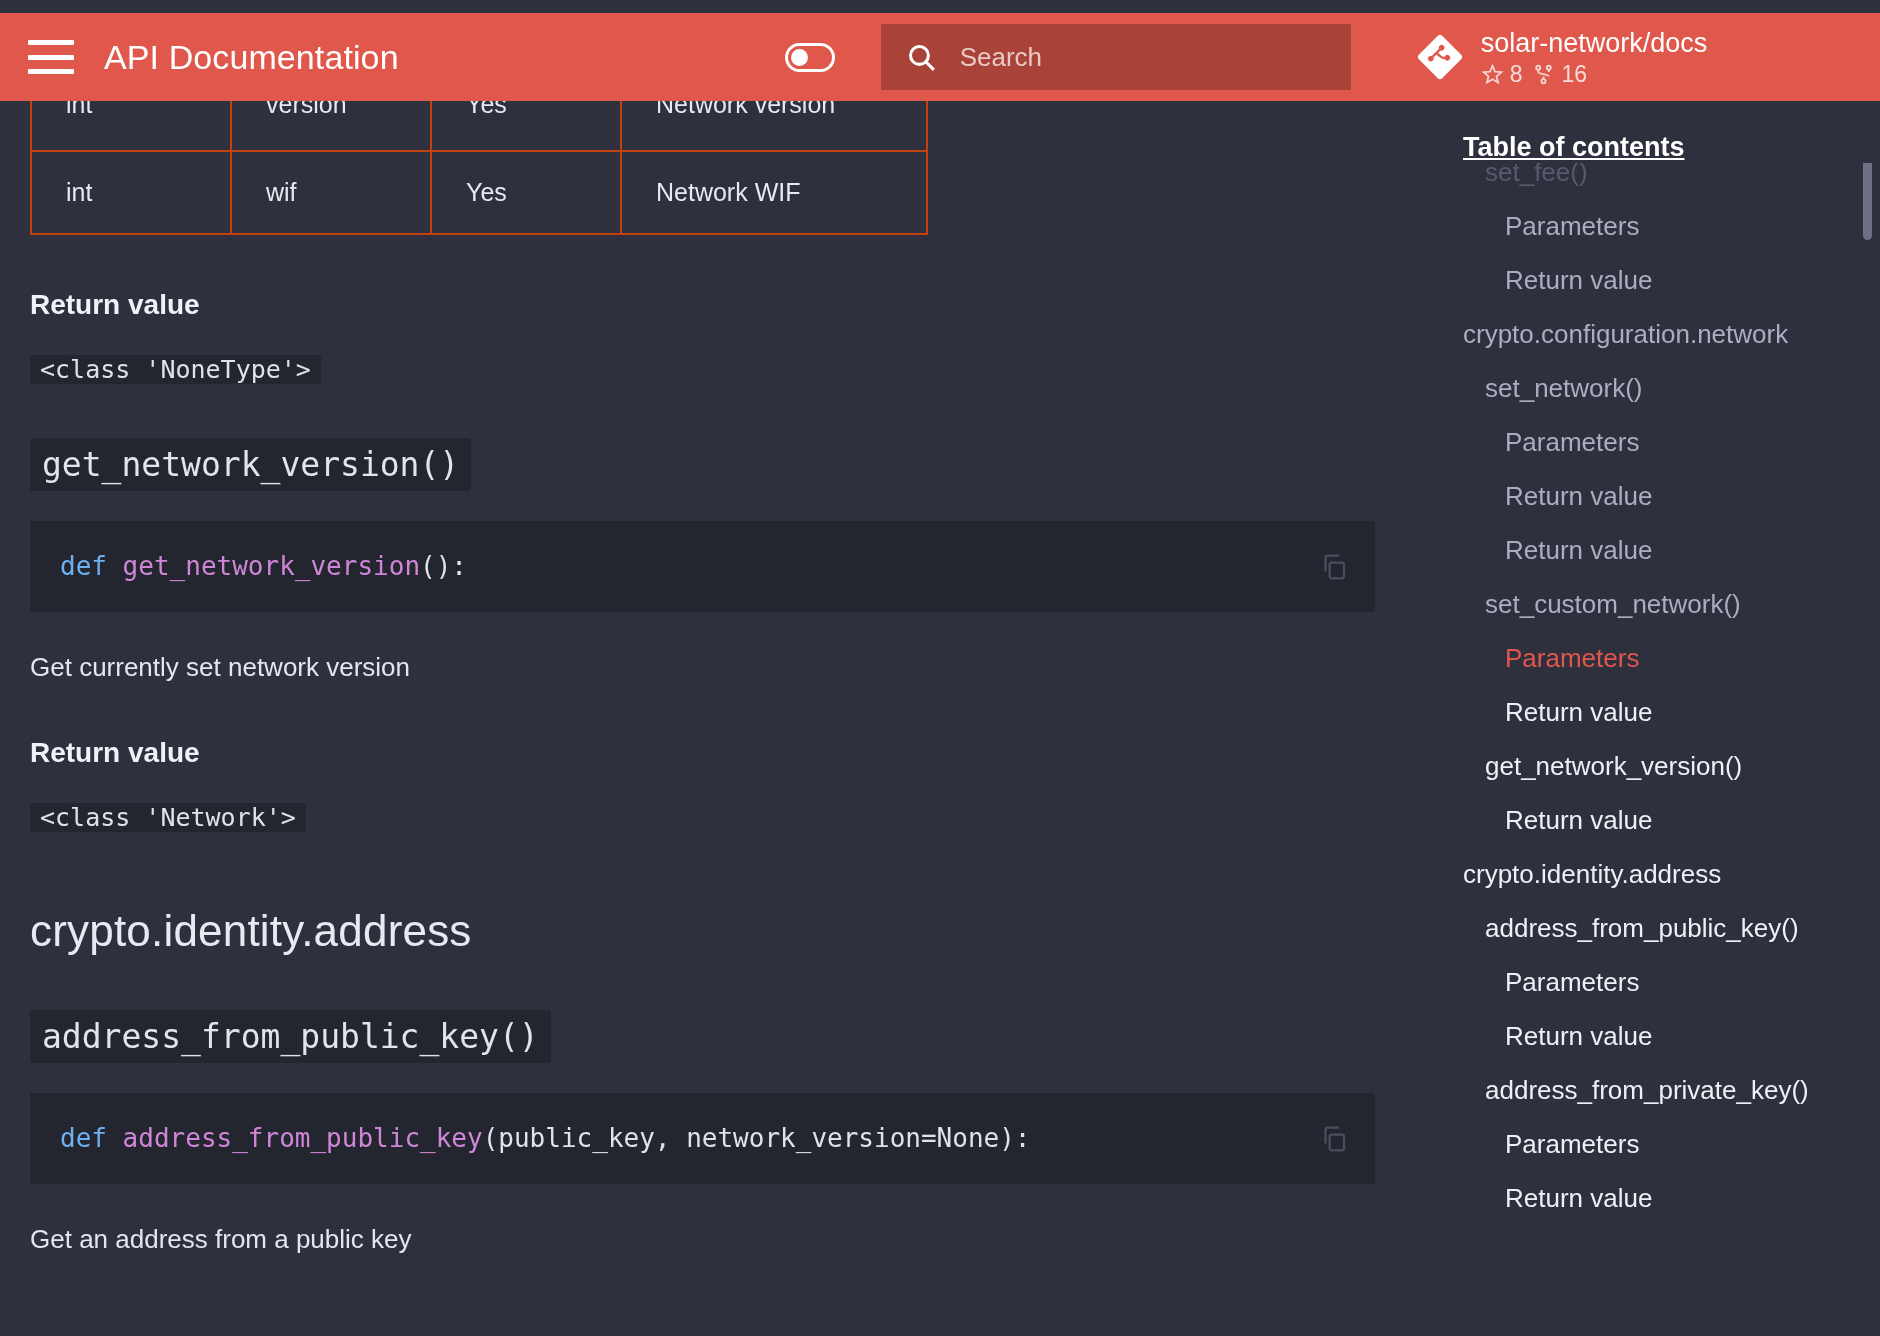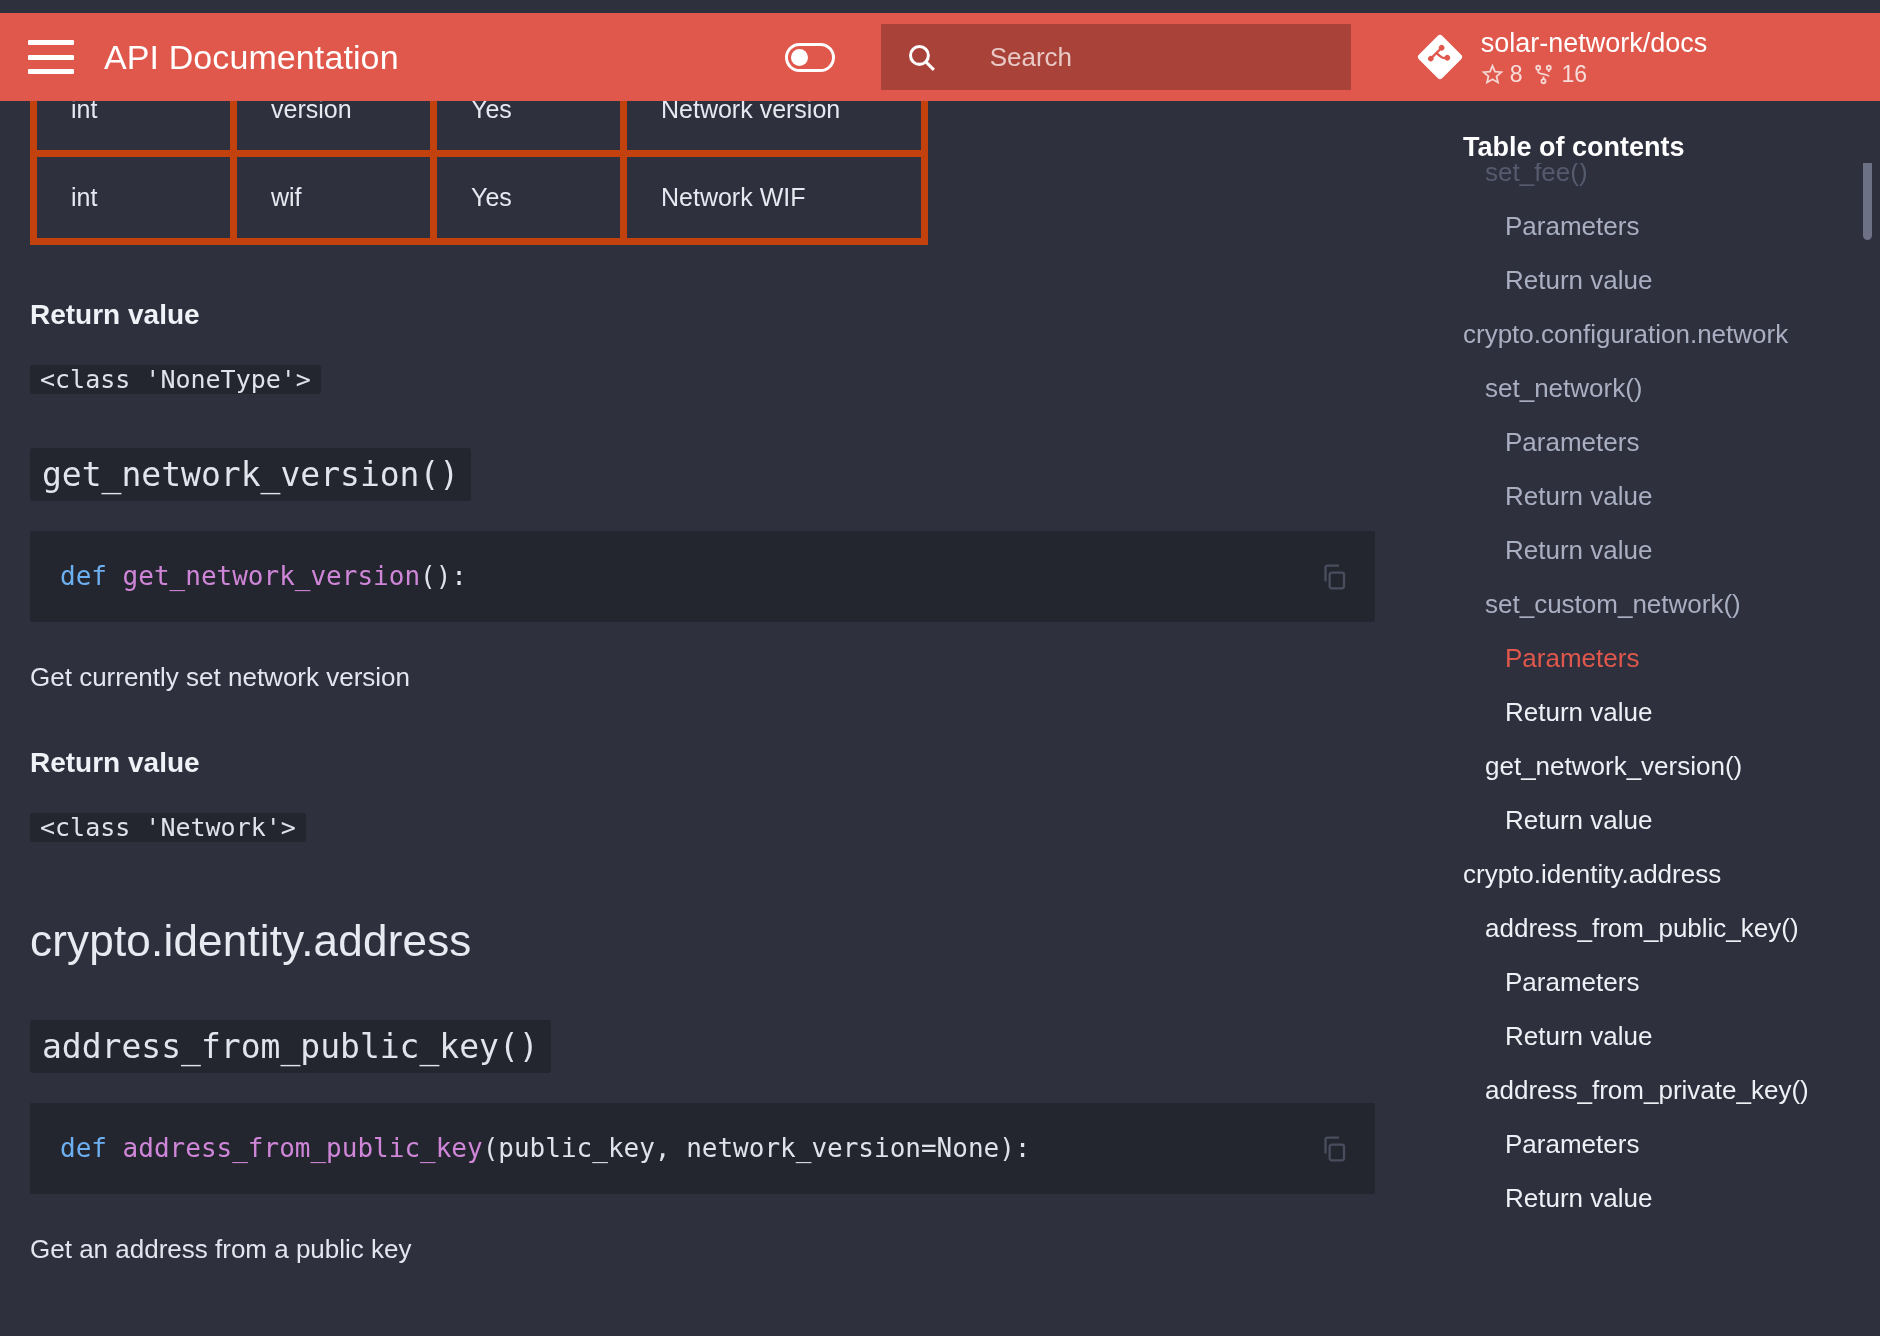--- a/index.html
+++ b/index.html
@@ -48,21 +48,20 @@
     background: #a94239;
     display: flex; align-items: center;
     flex: 0 0 auto; cursor: text;
   }
   .search-icon { margin-left: 24px; margin-right: 22px; display:flex; }
   .search-input {
     background: transparent; border: 0; outline: 0;
     color: #bef264; font-size: 26px;
     font-family: "Liberation Sans", sans-serif;
     width: 350px;
-    margin-left: 30px;
   }
   .search-input::placeholder { color: #e8c9c5; opacity: 1; }
 
   .repo {
     display: flex; align-items: center;
     margin-left: 66px; cursor: pointer;
   }
   .repo-icon { margin-right: 18px; display: flex; align-items: center; }
   .repo-texts { display: flex; flex-direction: column; gap: 2px; }
   .repo-name { color: #fff; font-size: 27px; line-height: 32px; white-space: nowrap; }
@@ -79,21 +78,21 @@
     overflow: hidden;
   }
 
   table.params {
     border-collapse: collapse;
     width: 898px;
     margin-top: 0;
     table-layout: fixed;
   }
   table.params td {
-    border: 7px solid #c2410c;
+    border: 2px solid #c2410c;
     padding: 26px 0 26px 34px;
     color: #e6e9f0;
     font-size: 25px;
     font-family: "Liberation Sans", sans-serif;
   }
   table.params td.c0 { width: 200px; }
   table.params td.c1 { width: 200px; }
   table.params td.c2 { width: 190px; }
   table.params tr.clipped td { padding-top: 0; height: 62px; vertical-align: top; }
 
@@ -158,20 +157,21 @@
     position: absolute;
     top: 88px; right: 0;
     width: 475px; height: 1248px;
     overflow: hidden;
   }
   .toc-title {
     color: #ffffff; font-size: 27px; font-weight: bold;
     padding: 44px 0 0 58px;
     position: relative; z-index: 5;
     background: #2e303e;
+    text-decoration: underline;
   }
   .toc-list {
     list-style: none;
     position: relative;
     margin-top: -18px;
   }
   .toc-list li { font-size: 26px; line-height: 54px; white-space: nowrap; cursor: pointer; }
   .toc-list li .lbl { display: block; }
   .lvl1 { padding-left: 58px; color: #a9aec1; }
   .lvl2 { padding-left: 80px; color: #a9aec1; }

